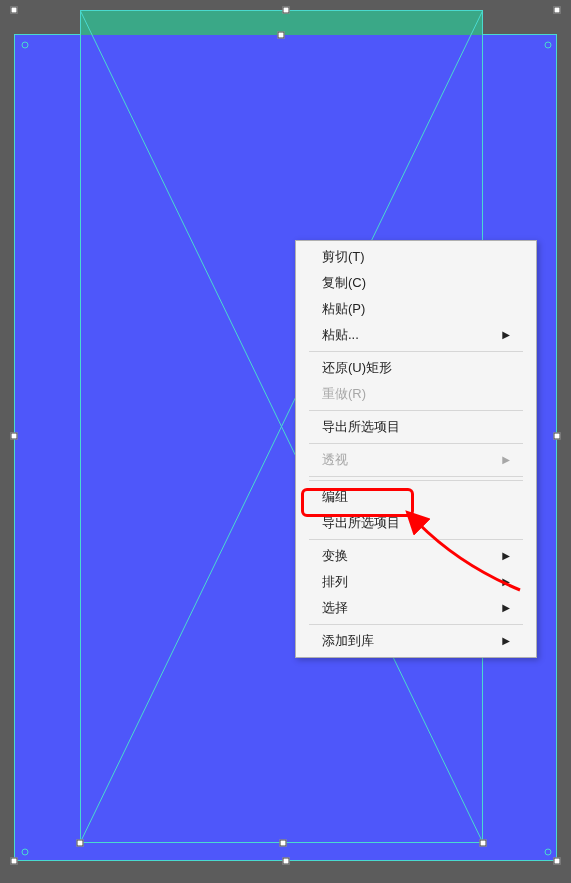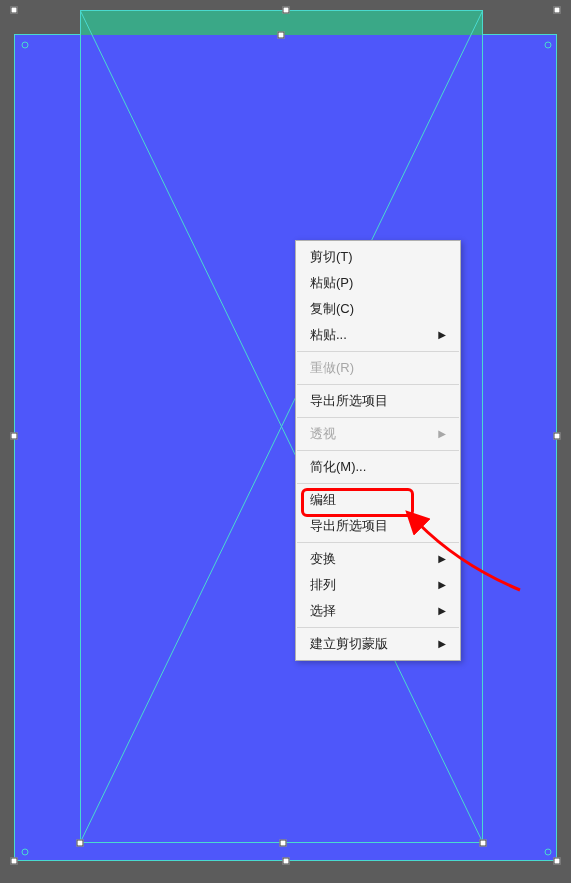--- a/index.html
+++ b/index.html
@@ -67,28 +67,28 @@
       top: 10px;
       width: 403px;
       height: 833px;
       z-index: 4;
       pointer-events: none;
     }
     .context-menu {
       position: absolute;
       left: 295px;
       top: 240px;
-      width: 166px;
+      width: 242px;
       background: #f5f5f5;
       border: 1px solid #b0b0b0;
       box-shadow: 2px 2px 6px rgba(0,0,0,0.25);
       font-size: 13px;
       color: #222;
       z-index: 50;
-      padding: 3px 0;
+      padding: 3px 12px;
     }
     .menu-item {
       padding: 4px 14px 4px 14px;
       display: flex;
       justify-content: space-between;
       align-items: center;
       cursor: default;
       line-height: 18px;
     }
     .menu-item.disabled {
@@ -161,46 +161,46 @@
   <div class="handle" style="left:80px; top:843px;"></div>
   <div class="handle" style="left:283px; top:843px;"></div>
   <div class="handle" style="left:483px; top:843px;"></div>
   <div class="handle" style="left:281px; top:35px;"></div>
 
   <div class="context-menu" id="context-menu">
       <div class="menu-item">
         <span>剪切(T)</span>
       </div>
       <div class="menu-item">
+        <span>复制(C)</span>
+      </div>
+      <div class="menu-item">
         <span>粘贴(P)</span>
       </div>
       <div class="menu-item">
-        <span>复制(C)</span>
-      </div>
-      <div class="menu-item">
         <span>粘贴...</span>
         <span class="submenu-arrow">▶</span>
       </div>
       <div class="menu-sep"></div>
+      <div class="menu-item">
+        <span>还原(U)矩形</span>
+      </div>
       <div class="menu-item disabled">
         <span>重做(R)</span>
       </div>
       <div class="menu-sep"></div>
       <div class="menu-item">
         <span>导出所选项目</span>
       </div>
       <div class="menu-sep"></div>
       <div class="menu-item disabled">
         <span>透视</span>
         <span class="submenu-arrow">▶</span>
       </div>
       <div class="menu-sep"></div>
-      <div class="menu-item">
-        <span>简化(M)...</span>
-      </div>
       <div class="menu-sep"></div>
       <div class="menu-item">
         <span>编组</span>
       </div>
       <div class="menu-item">
         <span>导出所选项目</span>
       </div>
       <div class="menu-sep"></div>
       <div class="menu-item">
         <span>变换</span>
@@ -209,21 +209,21 @@
       <div class="menu-item">
         <span>排列</span>
         <span class="submenu-arrow">▶</span>
       </div>
       <div class="menu-item">
         <span>选择</span>
         <span class="submenu-arrow">▶</span>
       </div>
       <div class="menu-sep"></div>
       <div class="menu-item">
-        <span>建立剪切蒙版</span>
+        <span>添加到库</span>
         <span class="submenu-arrow">▶</span>
       </div>
     </div>
 
   <div class="highlight-box"></div>
   <svg class="arrow-svg">
     <defs>
       <marker id="arrowhead" markerWidth="8" markerHeight="8" refX="2" refY="4" orient="auto">
         <polygon points="0 0, 8 4, 0 8" fill="#ff0000"></polygon>
       </marker>

